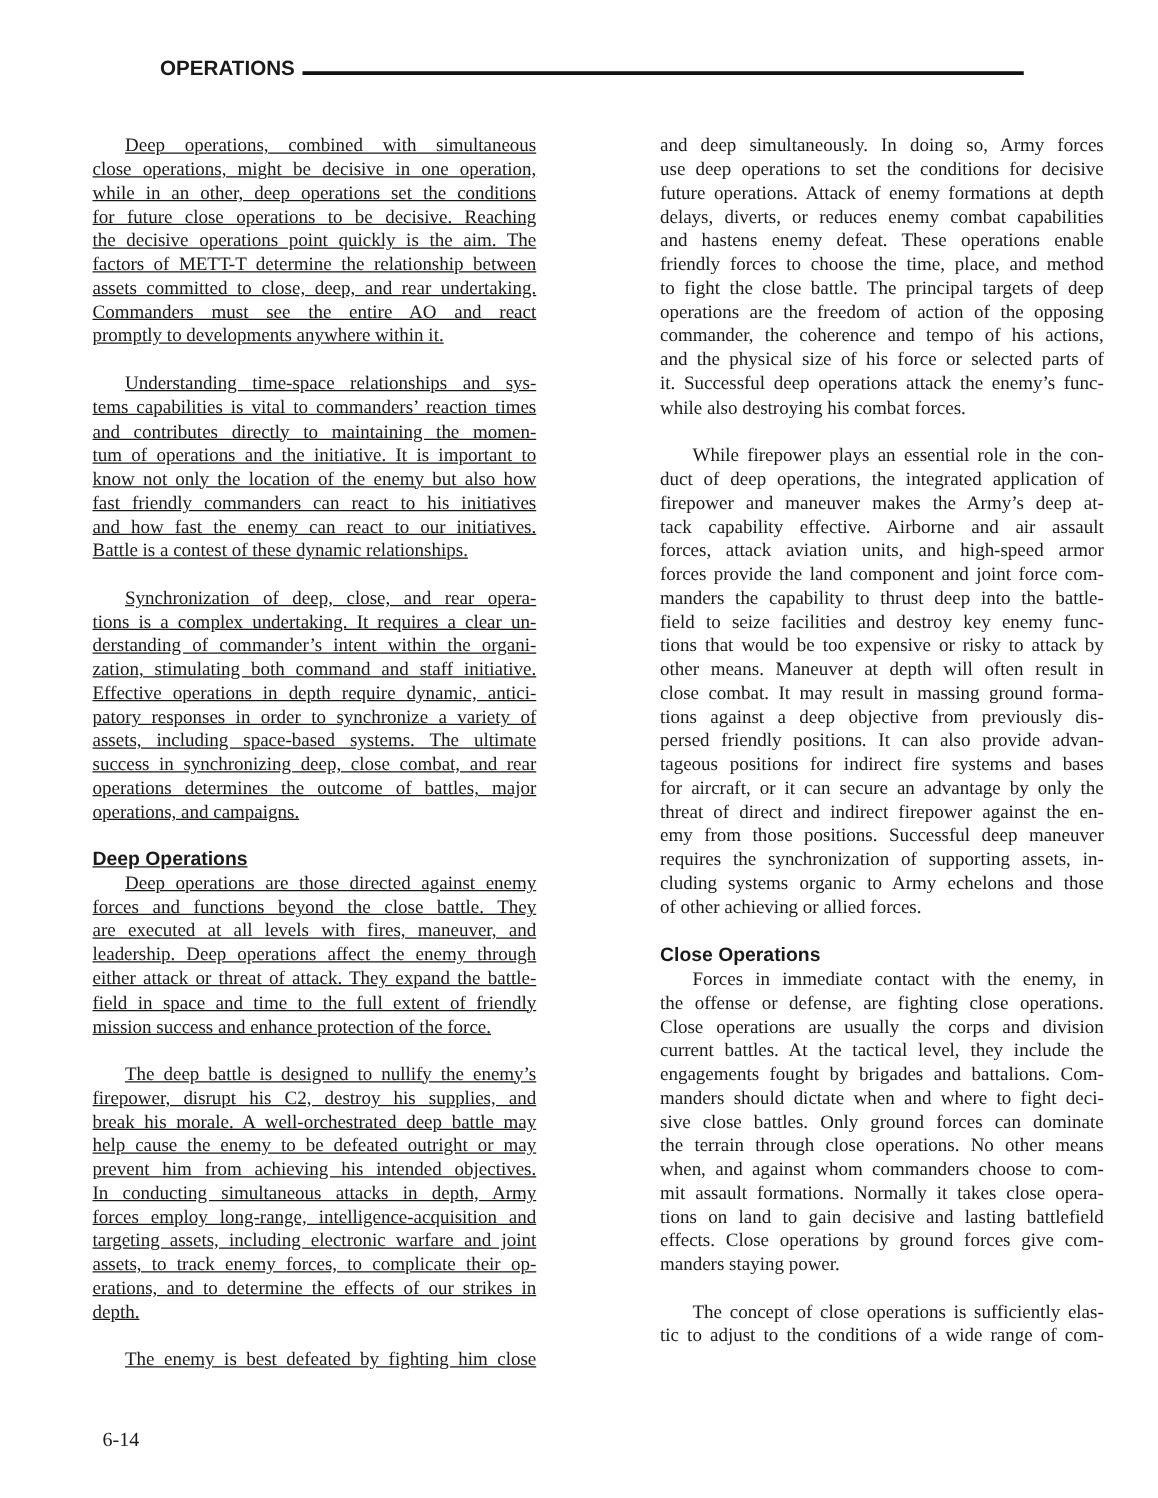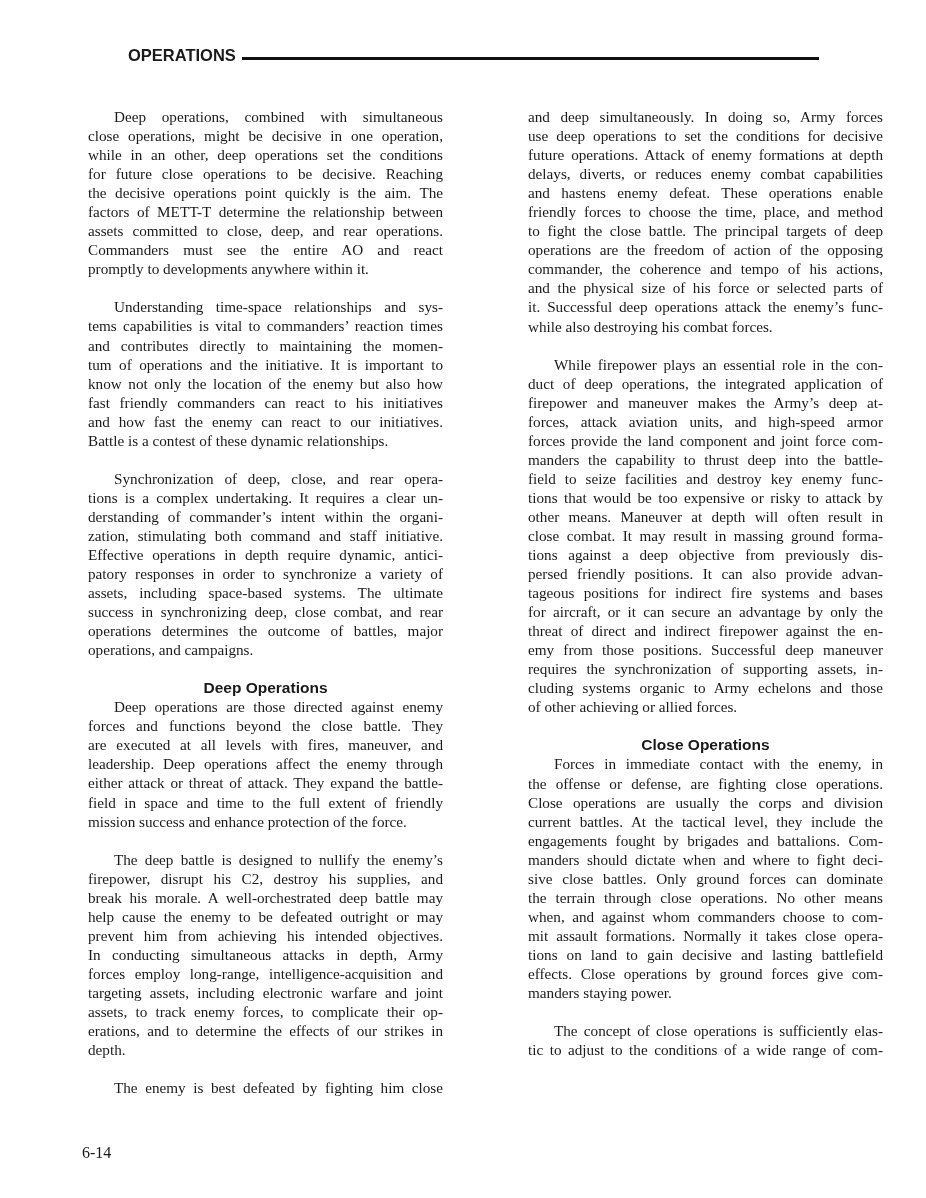--- a/index.html
+++ b/index.html
@@ -1,46 +1,46 @@
 <!DOCTYPE html>
 <html><head>
 <meta charset="utf-8">
 <style>
   html, body { margin: 0; padding: 0; background: #ffffff; }
   body { width: 926px; height: 1198px; position: relative; overflow: hidden; color: #1a1a1a; }
   .header { position: absolute; left: 82px; top: 41px; width: 737px; height: 24px; display: flex; align-items: flex-end; }
   .header-title { font-family: "Liberation Sans", sans-serif; font-weight: bold; font-size: 16.5px; letter-spacing: 0px; line-height: 20px; white-space: nowrap; margin-left: 46px; }
   .header-rule { flex: 1; height: 3px; background: #111; margin-left: 6px; margin-bottom: 5px; }
   .col { position: absolute; top: 107px; width: 355px; font-family: "Liberation Serif", serif; font-size: 15.2px; line-height: 19.05px; }
-  .col-left { left: 88px; }
+  .col-left { left: 74px; text-decoration: underline; }
   .col-right { left: 488px; margin-left: 40px; }
   .para { margin: 0 0 19px 0; }
   .line { display: block; white-space: nowrap; text-align: justify; text-align-last: justify; height: 19.05px; }
   .line.last { text-align-last: left; }
   .line.indent { padding-left: 26px; }
-  .heading { font-family: "Liberation Sans", sans-serif; font-weight: bold; font-size: 15.5px; line-height: 19px; margin: 0; height: 19px; text-align: center; }
+  .heading { font-family: "Liberation Sans", sans-serif; font-weight: bold; font-size: 15.5px; line-height: 19px; margin: 0; height: 19px; }
   .page-number { position: absolute; left: 82px; top: 1144px; font-family: "Liberation Serif", serif; font-size: 16px; }
 </style>
 </head>
 <body>
 
 <div class="header">
   <span class="header-title">OPERATIONS</span>
   <span class="header-rule"></span>
 </div>
 
 <div class="col col-left">
   <div class="para">
       <span class="line indent">Deep operations, combined with simultaneous</span>
       <span class="line">close operations, might be decisive in one operation,</span>
       <span class="line">while in an other, deep operations set the conditions</span>
       <span class="line">for future close operations to be decisive.  Reaching</span>
       <span class="line">the decisive operations point quickly is the aim.  The</span>
       <span class="line">factors of METT-T determine the relationship between</span>
-      <span class="line">assets committed to close, deep, and rear operations.</span>
+      <span class="line">assets committed to close, deep, and rear undertaking.</span>
       <span class="line">Commanders must see the entire AO and react</span>
       <span class="line last">promptly to developments anywhere within it.</span>
     </div>
   <div class="para">
       <span class="line indent">Understanding time-space relationships and sys-</span>
       <span class="line">tems capabilities is vital to commanders’ reaction times</span>
       <span class="line">and contributes directly to maintaining the momen-</span>
       <span class="line">tum of operations and the initiative.  It is important to</span>
       <span class="line">know not only the location of the enemy but also how</span>
       <span class="line">fast friendly commanders can react to his initiatives</span>
@@ -99,20 +99,21 @@
       <span class="line">operations are the freedom of action of the opposing</span>
       <span class="line">commander, the coherence and tempo of his actions,</span>
       <span class="line">and the physical size of his force or selected parts of</span>
       <span class="line">it.  Successful deep operations attack the enemy’s func-</span>
       <span class="line last">while also destroying his combat forces.</span>
     </div>
   <div class="para">
       <span class="line indent">While firepower plays an essential role in the con-</span>
       <span class="line">duct of deep operations, the integrated application of</span>
       <span class="line">firepower and maneuver makes the Army’s deep at-</span>
+      <span class="line">tack capability effective.  Airborne and air assault</span>
       <span class="line">forces, attack aviation units, and high-speed armor</span>
       <span class="line">forces provide the land component and joint force com-</span>
       <span class="line">manders the capability to thrust deep into the battle-</span>
       <span class="line">field to seize facilities and destroy key enemy func-</span>
       <span class="line">tions that would be too expensive or risky to attack by</span>
       <span class="line">other means.  Maneuver at depth will often result in</span>
       <span class="line">close combat.  It may result in massing ground forma-</span>
       <span class="line">tions against a deep objective from previously dis-</span>
       <span class="line">persed friendly positions.  It can also provide advan-</span>
       <span class="line">tageous positions for indirect fire systems and bases</span>

